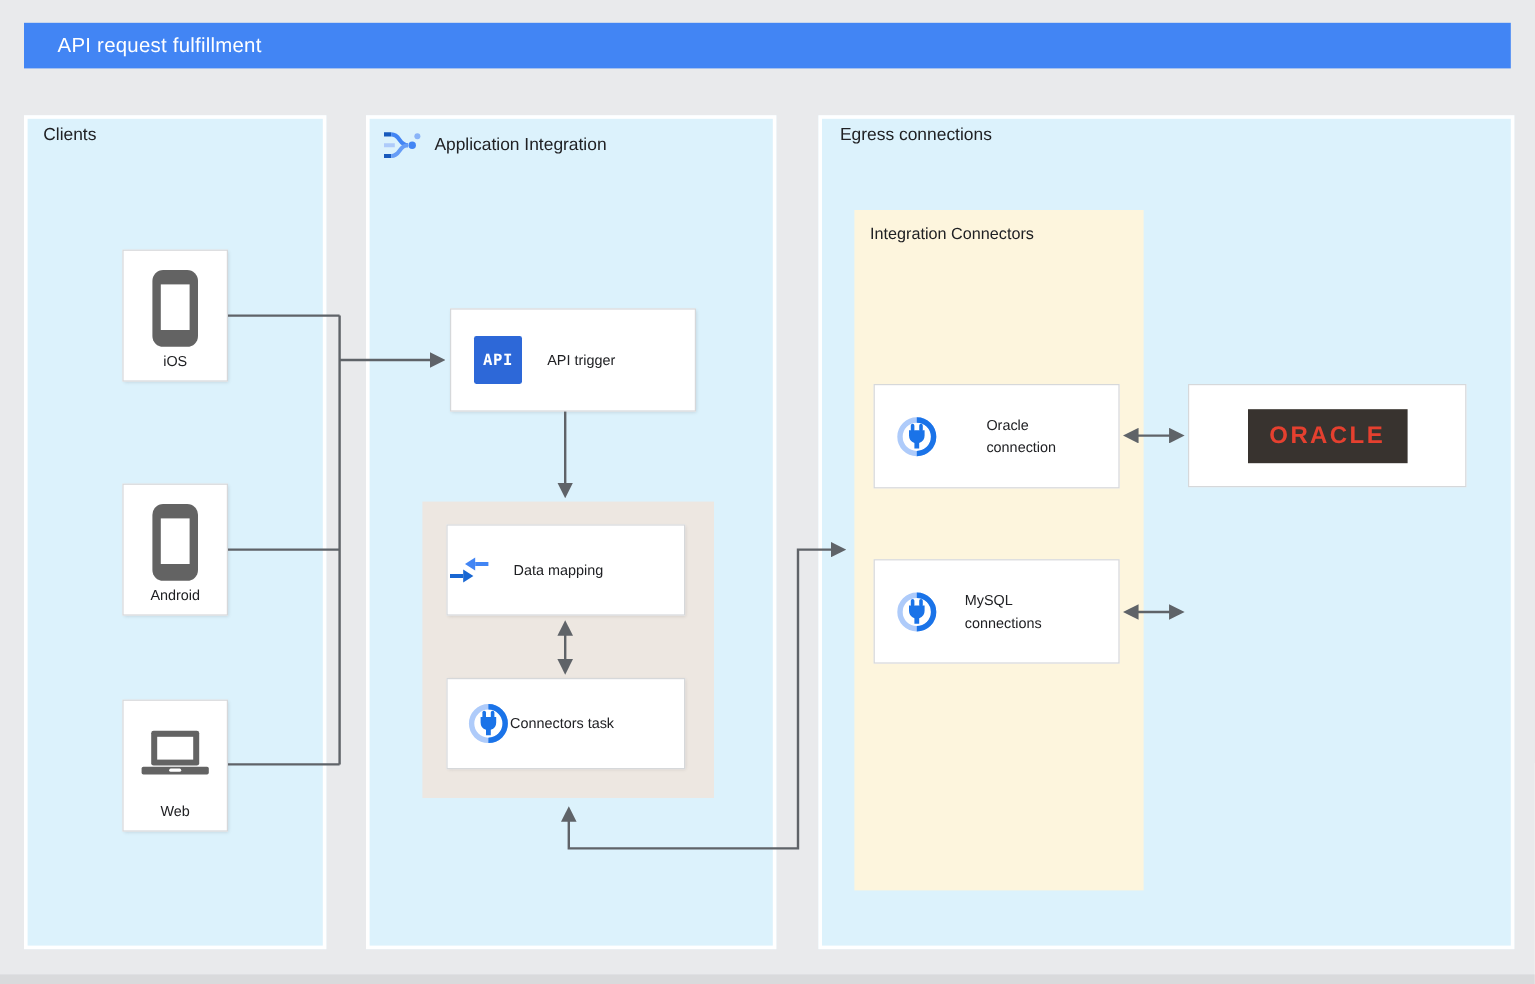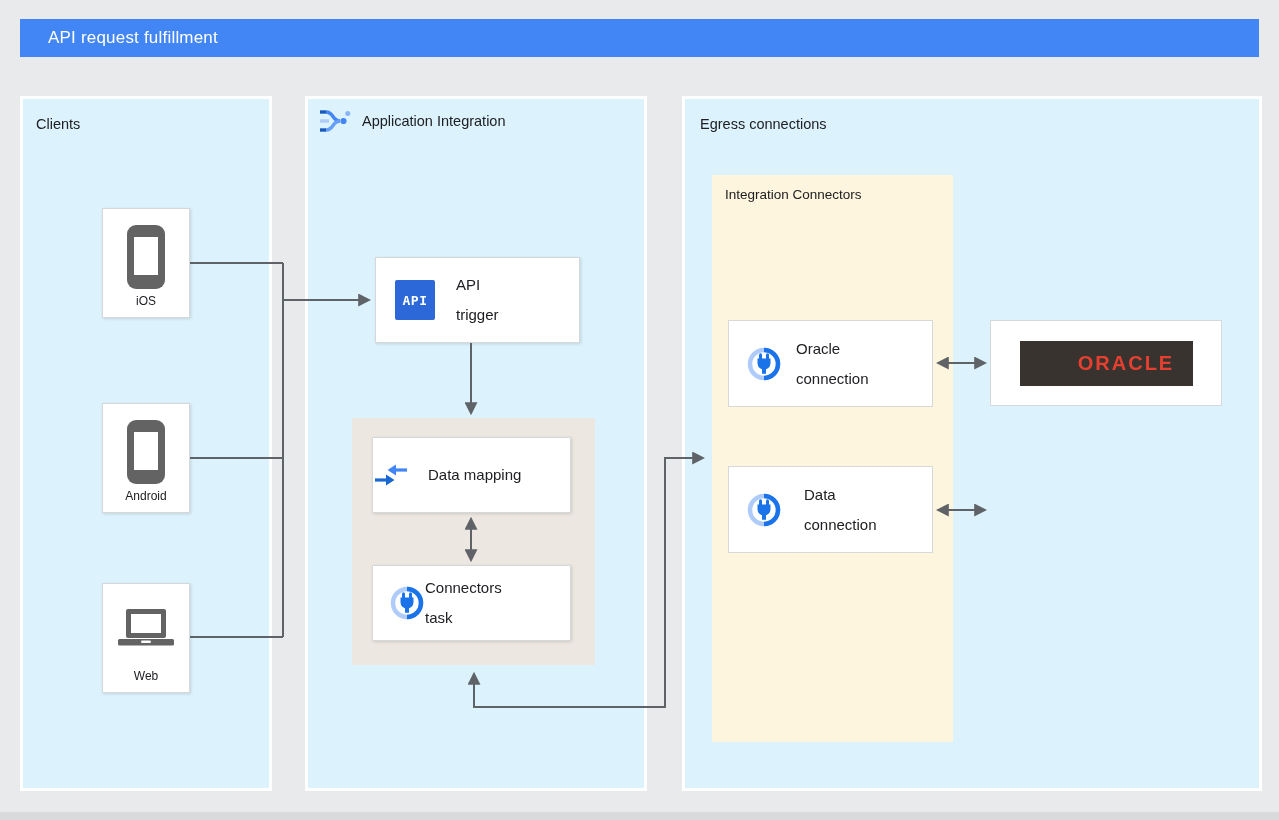--- a/index.html
+++ b/index.html
@@ -4,42 +4,42 @@
 <style>
   html,body{margin:0;padding:0;}
   body{font-family:"Liberation Sans","DejaVu Sans",sans-serif;color:var(--text,#202124);}
   #canvas{position:relative;width:1279px;height:820px;background:var(--page-bg,#e9eaec);overflow:hidden;}
 
   .header{position:absolute;left:20px;top:19px;width:1239px;height:38px;background:var(--header-bg,#4285f4);
           box-sizing:border-box;display:flex;align-items:center;padding-left:28px;}
   .header-title{color:#fff;font-size:17px;letter-spacing:.2px;}
 
   .panel{position:absolute;background:var(--panel-bg,#dcf2fc);border:3px solid #fff;box-sizing:border-box;}
-  .panel-title{position:absolute;top:17px;left:13px;font-size:14.5px;color:var(--text,#202124);}
+  .panel-title{position:absolute;top:6px;left:13px;font-size:14.5px;color:var(--text,#202124);}
   .panel-title-row{position:absolute;top:7px;left:10px;display:flex;align-items:center;gap:10px;}
   .panel-title-row .panel-title{position:static;}
 
   .card{position:absolute;background:#fff;border:1px solid var(--card-border,#d6d8da);box-sizing:border-box;
         box-shadow:1px 1px 3px rgba(0,0,0,.13);}
   .node{display:flex;align-items:center;}
-  .node-label{font-size:15px;line-height:30px;color:var(--text,#202124);}
+  .node-label{font-size:12px;line-height:19px;color:var(--text,#202124);}
 
   .client-card{width:88px;height:110px;display:flex;flex-direction:column;align-items:center;justify-content:flex-start;}
   .client-card .dev-icon{margin-top:15px;}
   .client-card .client-label{position:absolute;bottom:9px;font-size:12px;}
 
   .api-icon{width:40px;height:40px;background:var(--api-icon-bg,#2d68d8);border-radius:2px;display:flex;
             align-items:center;justify-content:center;flex:0 0 auto;}
   .api-icon span{color:#fff;font-family:"DejaVu Sans Mono","Liberation Mono",monospace;font-weight:bold;font-size:13px;letter-spacing:.5px;}
 
   .group-box{position:absolute;background:var(--tasks-bg,#ede7e1);}
   .yellow-box{position:absolute;background:var(--connectors-bg,#fdf5dd);}
   .yellow-title{position:absolute;top:12px;left:13px;font-size:13.5px;color:var(--text,#202124);}
 
-  .oracle-chip{width:133px;height:45px;background:var(--oracle-dark,#38332f);display:flex;align-items:center;justify-content:center;padding-left:40px;}
+  .oracle-chip{width:133px;height:45px;background:var(--oracle-dark,#38332f);display:flex;align-items:center;justify-content:center;}
   .oracle-chip span{color:var(--oracle-red,#e5402f);font-weight:700;font-size:20px;letter-spacing:2px;}
 
   .mysql-wrap{position:relative;width:160px;height:74px;}
   .mysql-word{position:absolute;left:50%;transform:translateX(-50%);bottom:8px;font-weight:700;font-size:27px;white-space:nowrap;}
   .mysql-my{color:var(--mysql-teal,#00678c);}
   .mysql-sql{color:var(--mysql-orange,#ee8f0c);}
   .mysql-tm{font-size:8px;color:var(--mysql-teal,#00678c);vertical-align:baseline;}
   .dolphin{position:absolute;left:72px;top:0px;}
 
   .lines{position:absolute;left:0;top:0;pointer-events:none;}
@@ -132,40 +132,40 @@
       </div>
     </div>
   </div>
 
   <div class="panel" style="left:682px;top:96px;width:580px;height:695px;">
     <div class="panel-title" style="left:15px;">Egress connections</div>
 
     <div class="yellow-box" style="left:27px;top:76px;width:241px;height:567px;">
       <div class="yellow-title">Integration Connectors</div>
 
-      <div class="card node" style="left:16px;top:145px;width:205px;height:87px;padding-left:17px;gap:14px;box-shadow:none;">
+      <div class="card node" style="left:16px;top:145px;width:205px;height:87px;padding-left:17px;gap:40px;box-shadow:none;">
         <svg width="36" height="36" viewBox="0 0 36 36">
           <circle cx="18" cy="18" r="14" fill="none" style="stroke:var(--icon-blue-light,#aecbfa)" stroke-width="4.5"></circle>
           <path d="M18 4 a14 14 0 0 1 0 28" fill="none" style="stroke:var(--icon-blue,#1a73e8)" stroke-width="4.5"></path>
           <rect x="13" y="7.2" width="3" height="6.5" rx="1.5" style="fill:var(--icon-blue,#1a73e8)"></rect>
           <rect x="20" y="7.2" width="3" height="6.5" rx="1.5" style="fill:var(--icon-blue,#1a73e8)"></rect>
           <path d="M11.5 12.5 h13 v4.5 a6.5 6.5 0 0 1 -4.5 6.2 v4.6 h-4 v-4.6 a6.5 6.5 0 0 1 -4.5 -6.2 z" style="fill:var(--icon-blue,#1a73e8)"></path>
         </svg>
         <span class="node-label" style="width:96px;">Oracle connection</span>
       </div>
 
       <div class="card node" style="left:16px;top:291px;width:205px;height:87px;padding-left:17px;gap:22px;box-shadow:none;">
         <svg width="36" height="36" viewBox="0 0 36 36">
           <circle cx="18" cy="18" r="14" fill="none" style="stroke:var(--icon-blue-light,#aecbfa)" stroke-width="4.5"></circle>
           <path d="M18 4 a14 14 0 0 1 0 28" fill="none" style="stroke:var(--icon-blue,#1a73e8)" stroke-width="4.5"></path>
           <rect x="13" y="7.2" width="3" height="6.5" rx="1.5" style="fill:var(--icon-blue,#1a73e8)"></rect>
           <rect x="20" y="7.2" width="3" height="6.5" rx="1.5" style="fill:var(--icon-blue,#1a73e8)"></rect>
           <path d="M11.5 12.5 h13 v4.5 a6.5 6.5 0 0 1 -4.5 6.2 v4.6 h-4 v-4.6 a6.5 6.5 0 0 1 -4.5 -6.2 z" style="fill:var(--icon-blue,#1a73e8)"></path>
         </svg>
-        <span class="node-label" style="width:96px;">Data connection</span>
+        <span class="node-label" style="width:96px;">MySQL connections</span>
       </div>
     </div>
 
     <div class="card" style="left:305px;top:221px;width:232px;height:86px;display:flex;align-items:center;justify-content:center;box-shadow:none;">
       <div class="oracle-chip">
         <span>ORACLE</span>
       </div>
     </div>
 
   </div>

